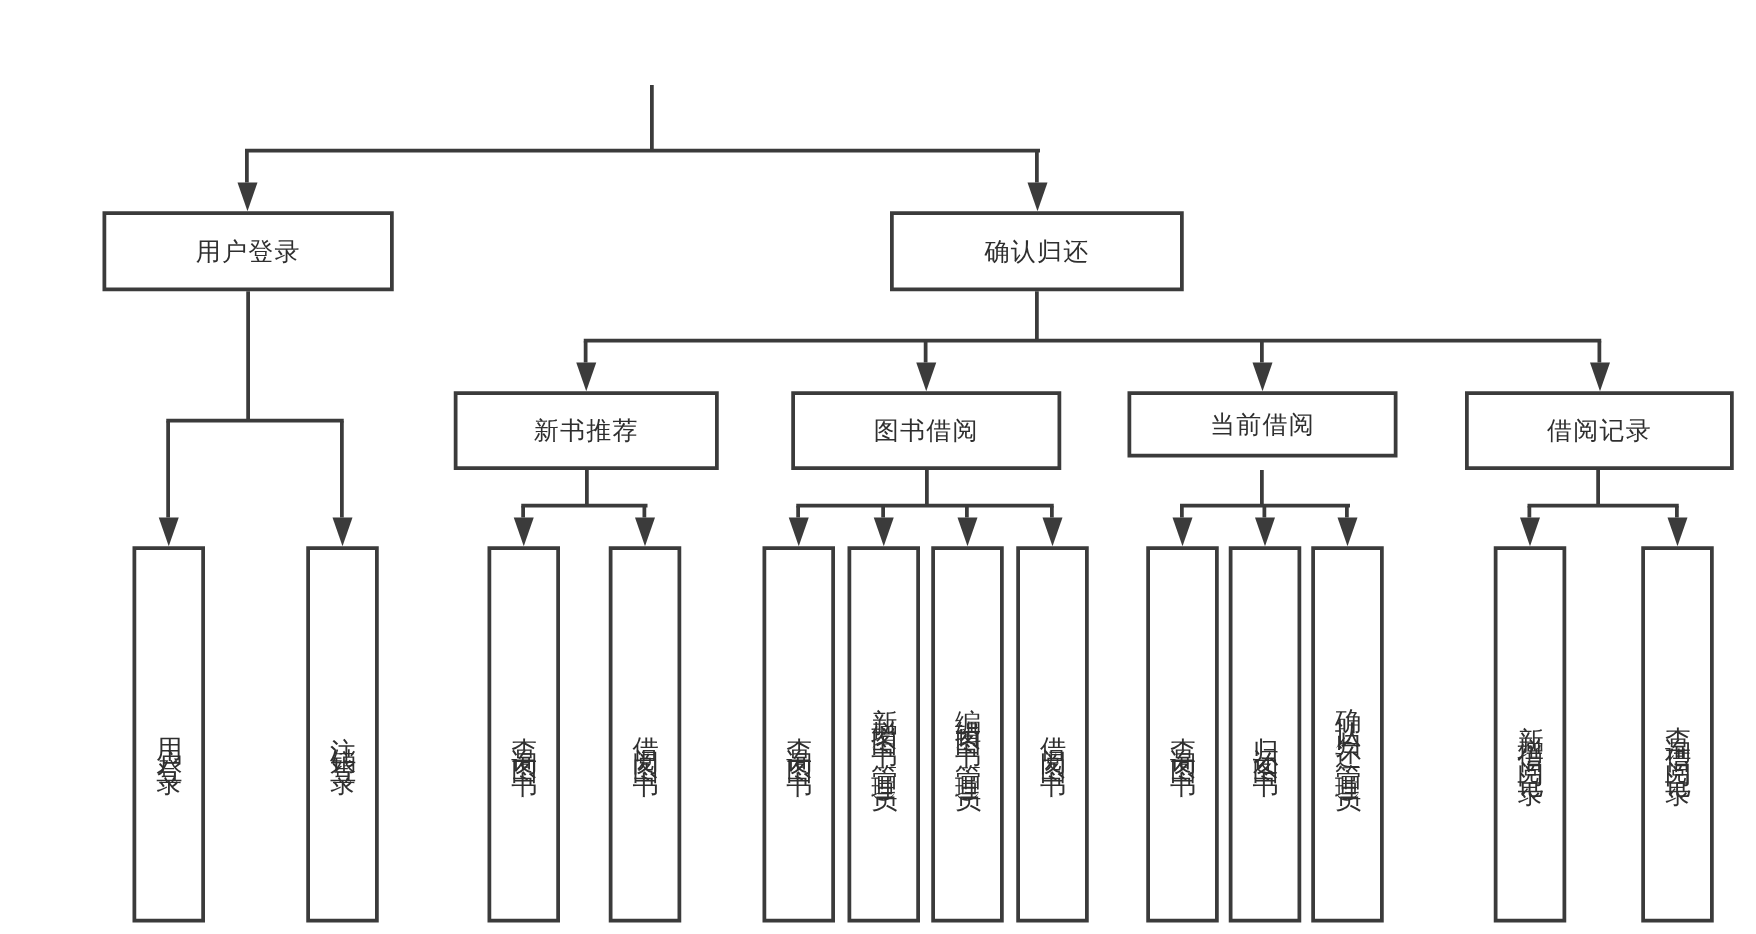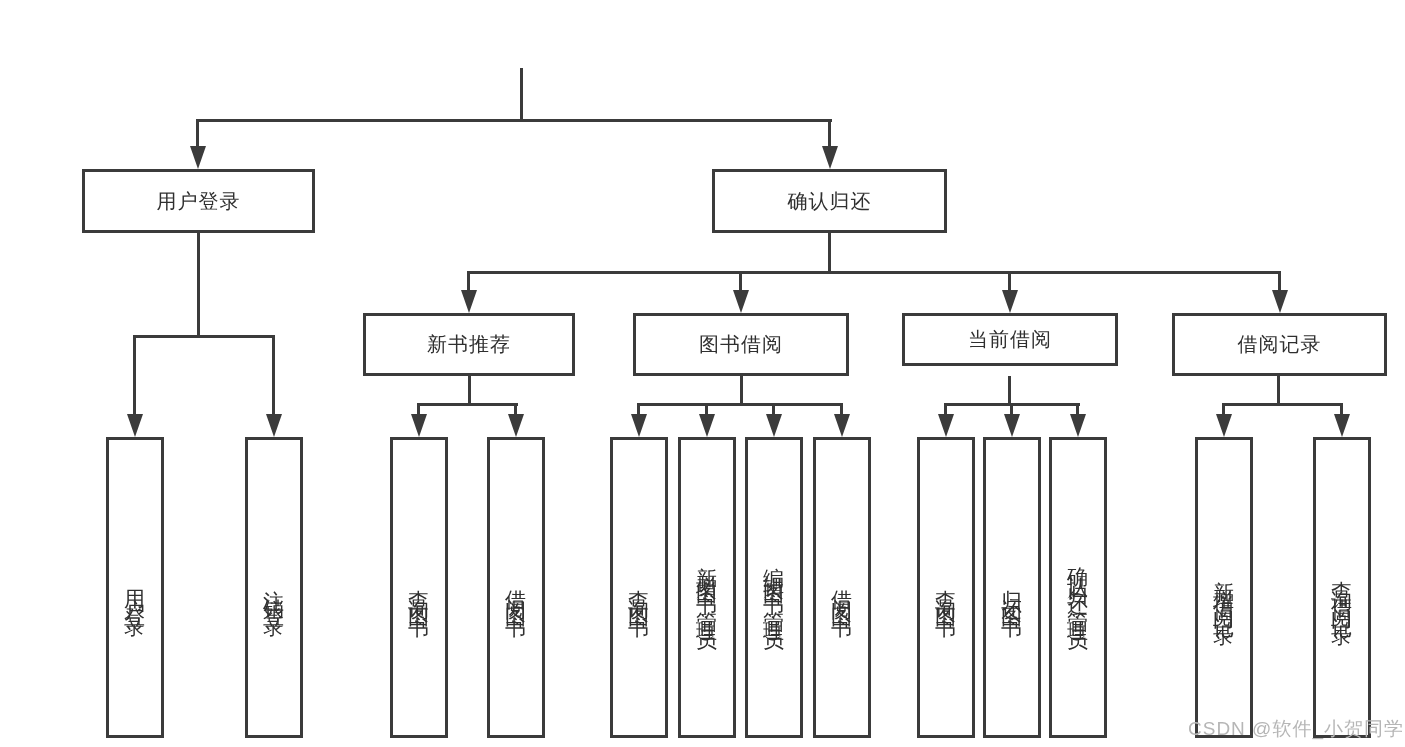--- a/index.html
+++ b/index.html
@@ -133,14 +133,13 @@
   <div class="box leaf" style="left:745px;top:437px;width:58px;height:301px">编辑图书（管理员）</div>
   <div class="box leaf" style="left:813px;top:437px;width:58px;height:301px">借阅图书</div>
 
   <div class="box leaf" style="left:917px;top:437px;width:58px;height:301px">查询图书</div>
   <div class="box leaf" style="left:983px;top:437px;width:58px;height:301px">归还图书</div>
   <div class="box leaf" style="left:1049px;top:437px;width:58px;height:301px">确认归还（管理员）</div>
 
   <div class="box leaf" style="left:1195px;top:437px;width:58px;height:301px">新增借阅记录</div>
   <div class="box leaf" style="left:1313px;top:437px;width:58px;height:301px">查询借阅记录</div>
 
-  <div class="watermark">CSDN @软件_小贺同学</div>
 </div>
 
 </body></html>

